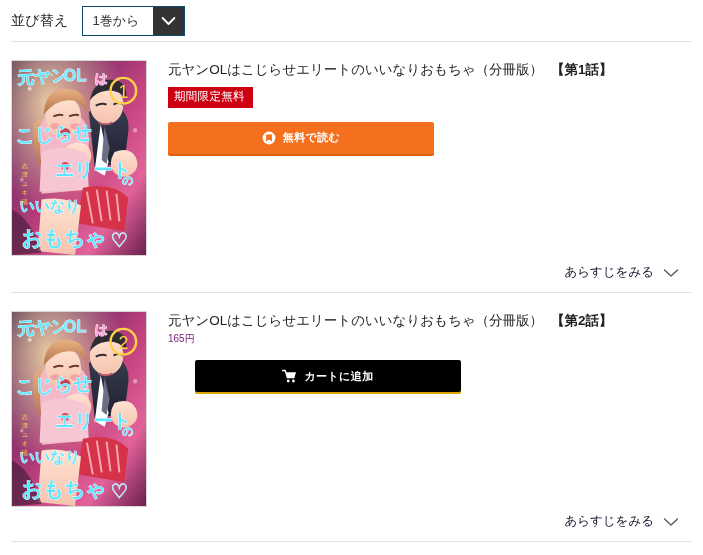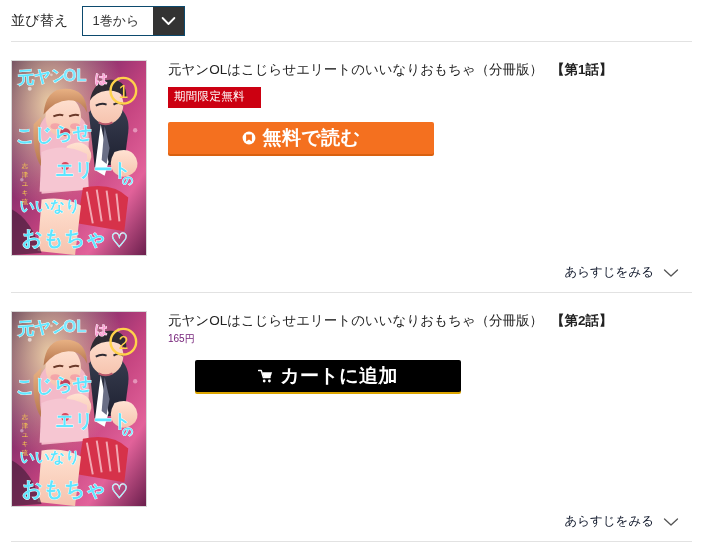--- a/index.html
+++ b/index.html
@@ -106,36 +106,36 @@
     font-weight: bold;
     margin-left: 8px;
   }
   .badge {
     display: inline-block;
     margin-top: 8px;
     background: #cc0011;
     color: #ffffff;
     font-size: 11.5px;
     line-height: 1;
-    padding: 4px 16px 5px 6px;
+    padding: 4px 8px 5px 6px;
     letter-spacing: .3px;
   }
   .price {
     margin-top: 2px;
     font-size: 10px;
     color: #701a75;
   }
   .btn {
     margin-top: 14px;
     width: 266px;
     height: 32px;
     border: 0;
     border-radius: 2px;
     color: #ffffff;
-    font-size: 19px;
+    font-size: 11px;
     font-weight: bold;
     letter-spacing: .4px;
     display: flex;
     align-items: center;
     justify-content: center;
     cursor: pointer;
     font-family: inherit;
     box-sizing: border-box;
   }
   .btn-free { background: #f4701f; box-shadow: 0 2px 0 #d8600f; }

